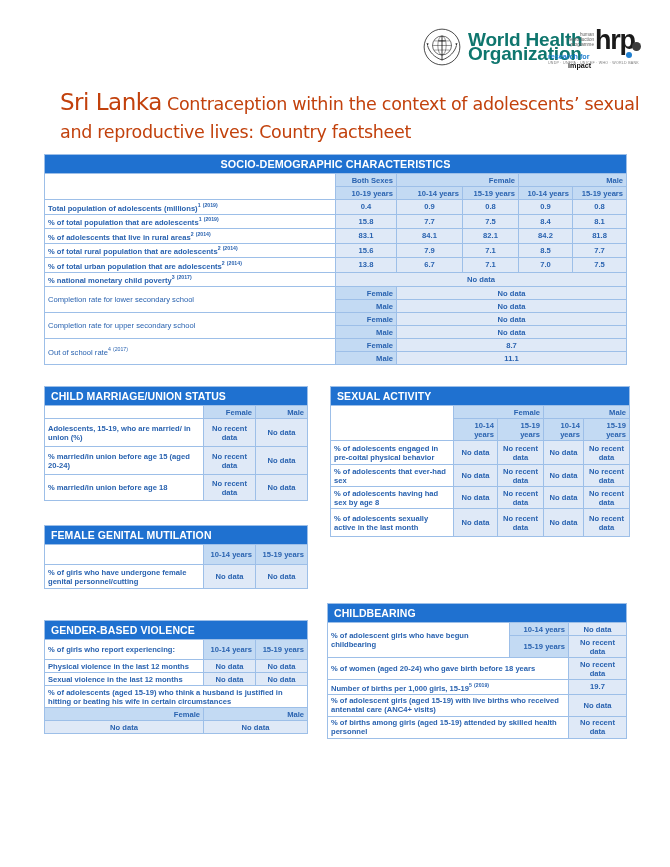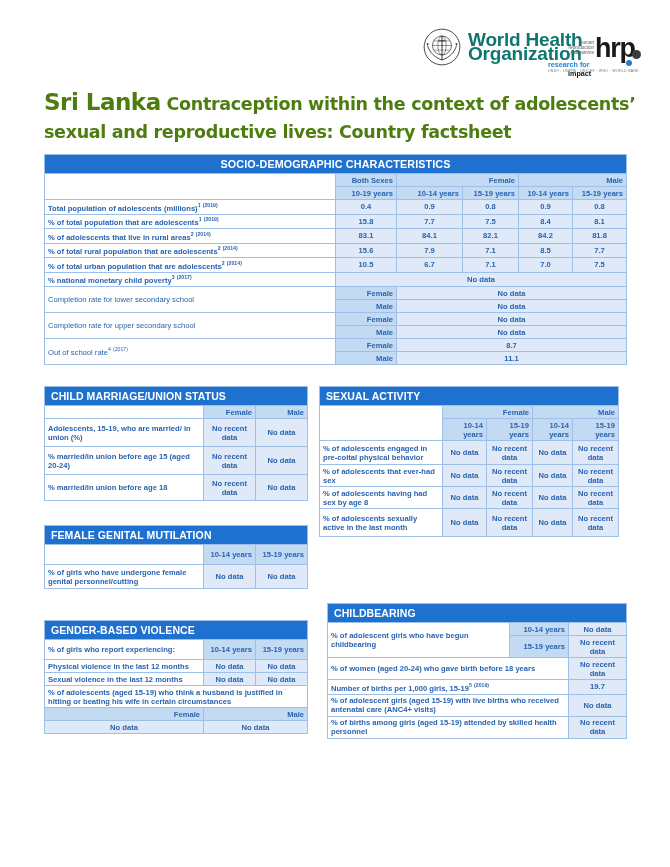--- a/index.html
+++ b/index.html
@@ -21,21 +21,21 @@
     position:absolute; left:423px; top:14px;
     display:flex; align-items:center; gap:7px;
   }
   .who-emblem{ width:38px; height:38px; }
   .who-text{
     font-family:"Liberation Sans", sans-serif;
     font-weight:bold; font-size:19px; line-height:14px;
     color:#0f766e; letter-spacing:-0.2px;
   }
   .hrp-logo{
-    position:absolute; left:548px; top:20px; width:96px; height:44px;
+    position:absolute; left:548px; top:12px; width:96px; height:44px;
   }
   .hrp-small{
     font-size:4.6px; line-height:5.2px; color:#5c5c5c;
     text-align:right; width:46px; position:absolute; left:0px; top:6px;
     font-family:"Liberation Sans", sans-serif;
   }
   .hrp-word{
     position:absolute; left:47px; top:-1px;
     font-size:27px; font-weight:bold; letter-spacing:-1.3px;
     color:#1a1a1a; font-family:"Liberation Sans", sans-serif;
@@ -55,25 +55,25 @@
     width:6px; height:6px; border-radius:50%; background:#1f7fd0;
   }
   .hrp-micro{
     position:absolute; left:0px; top:35px; width:94px;
     font-size:3.6px; letter-spacing:0.25px; color:#7a7a7a;
     font-family:"Liberation Sans", sans-serif;
   }
 
   
   .title{
-    position:absolute; left:44px; top:88px; width:600px;
+    position:absolute; left:60px; top:88px; width:600px;
     font-family:"DejaVu Sans", sans-serif;
-    font-weight:bold;
+    font-weight:normal;
     font-size:17.5px; line-height:28px;
-    color:#4d7c0f;
+    color:#c2410c;
     letter-spacing:-0.3px;
   }
   .title .country{
     font-size:23px; letter-spacing:-0.5px;
   }
 
   
   table{ border-collapse:collapse; table-layout:fixed; }
   .sec-title{
     background:#1f71d0; color:#ffffff;
@@ -102,21 +102,21 @@
   #socio{ position:absolute; left:44px; top:154px; width:582px; }
   #socio .lbl{ font-weight:bold; font-size:7.6px; }
   #socio td{ height:11px; }
 
   
   #cmu{ position:absolute; left:44px; top:386px; width:263px; }
   #fgm{ position:absolute; left:44px; top:525px; width:263px; }
   #gbv{ position:absolute; left:44px; top:620px; width:263px;padding-left:44px; }
 
   
-  #sa{ position:absolute; left:319px; top:386px; width:299px; }
+  #sa{ position:absolute; left:330px; top:386px; width:299px; }
   #cb{ position:absolute; left:327px; top:603px; width:299px; }
 </style>
 </head>
 <body>
 
 <div class="logo-bar">
 
   <div class="who-logo">
     <svg class="who-emblem" viewBox="0 0 100 100">
       <circle cx="50" cy="50" r="47" fill="none" stroke="#111" stroke-width="2"></circle>
@@ -210,21 +210,21 @@
   <tr>
     <td class="lbl"><span>% of total rural population that are adolescents</span><sup>2</sup> <span class="yr">(2014)</span></td>
     <td class="val">15.6</td>
     <td class="val">7.9</td>
     <td class="val">7.1</td>
     <td class="val">8.5</td>
     <td class="val">7.7</td>
   </tr>
   <tr>
     <td class="lbl"><span>% of total urban population that are adolescents</span><sup>2</sup> <span class="yr">(2014)</span></td>
-    <td class="val">10.5</td>
+    <td class="val">13.8</td>
     <td class="val">6.7</td>
     <td class="val">7.1</td>
     <td class="val">7.0</td>
     <td class="val">7.5</td>
   </tr>
   <tr>
     <td class="lbl"><span>% national monetary child poverty</span><sup>3</sup> <span class="yr">(2017)</span></td>
     <td class="val" colspan="5">No data</td>
   </tr>
 

